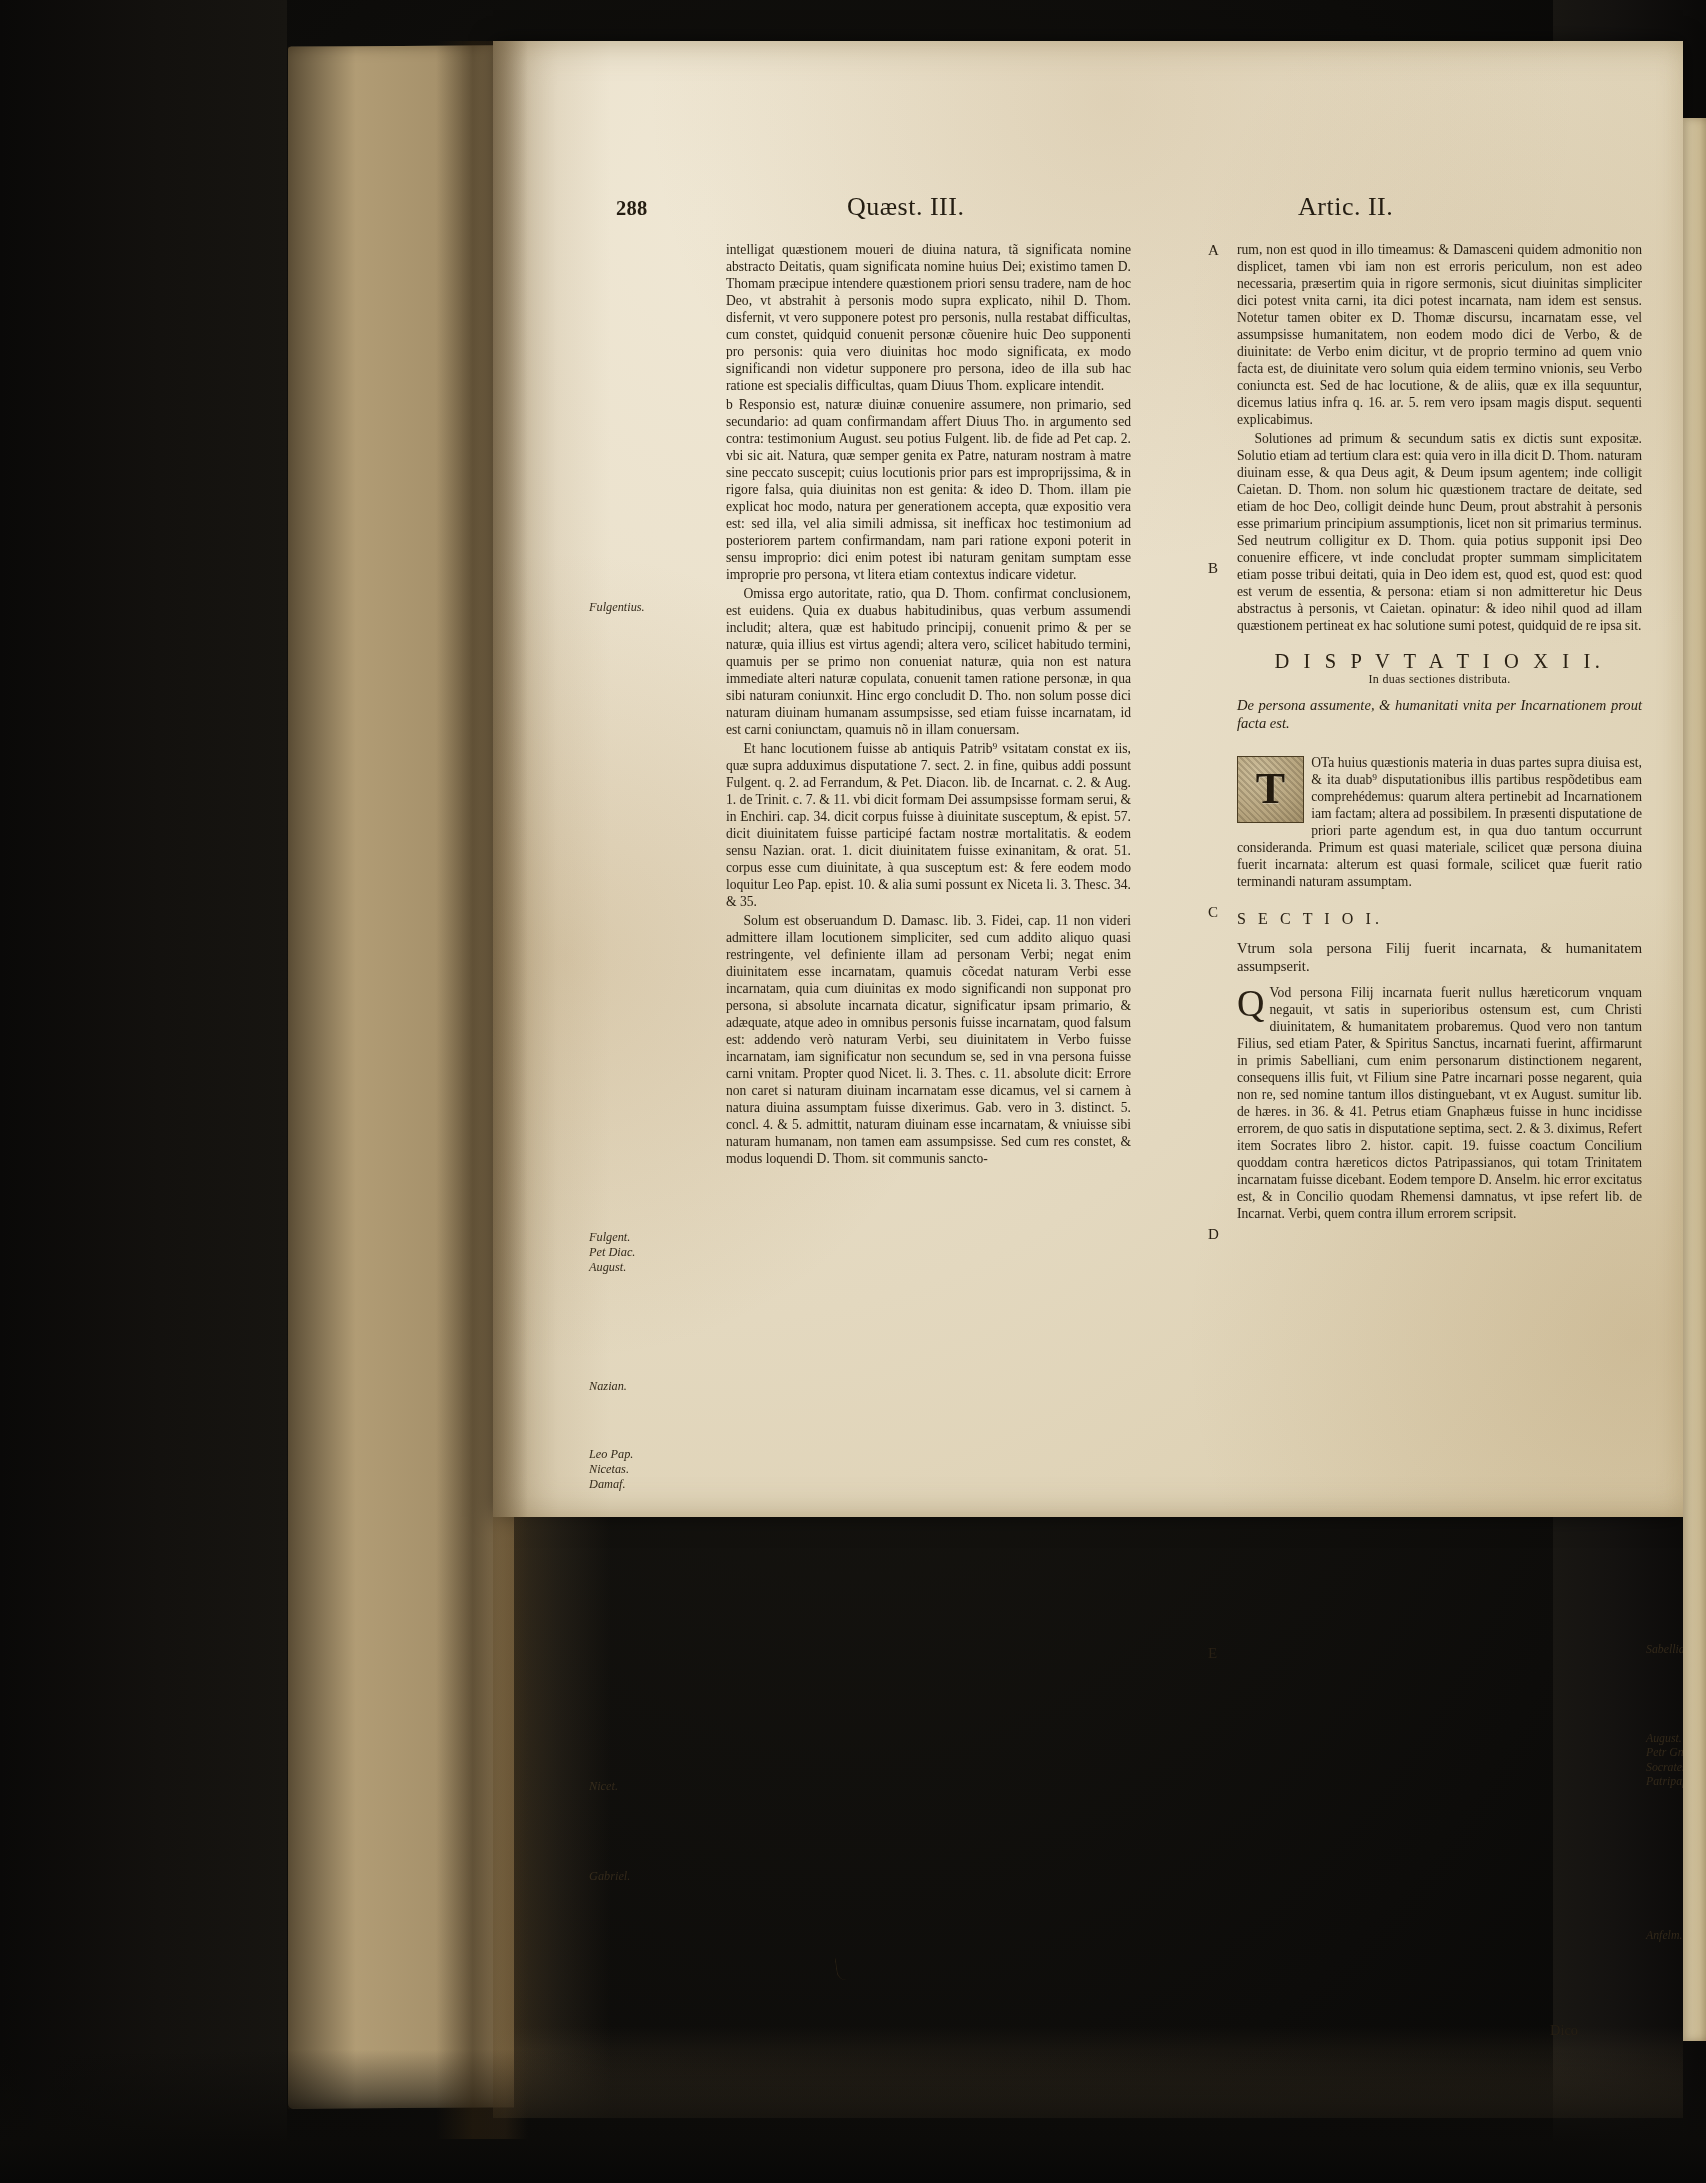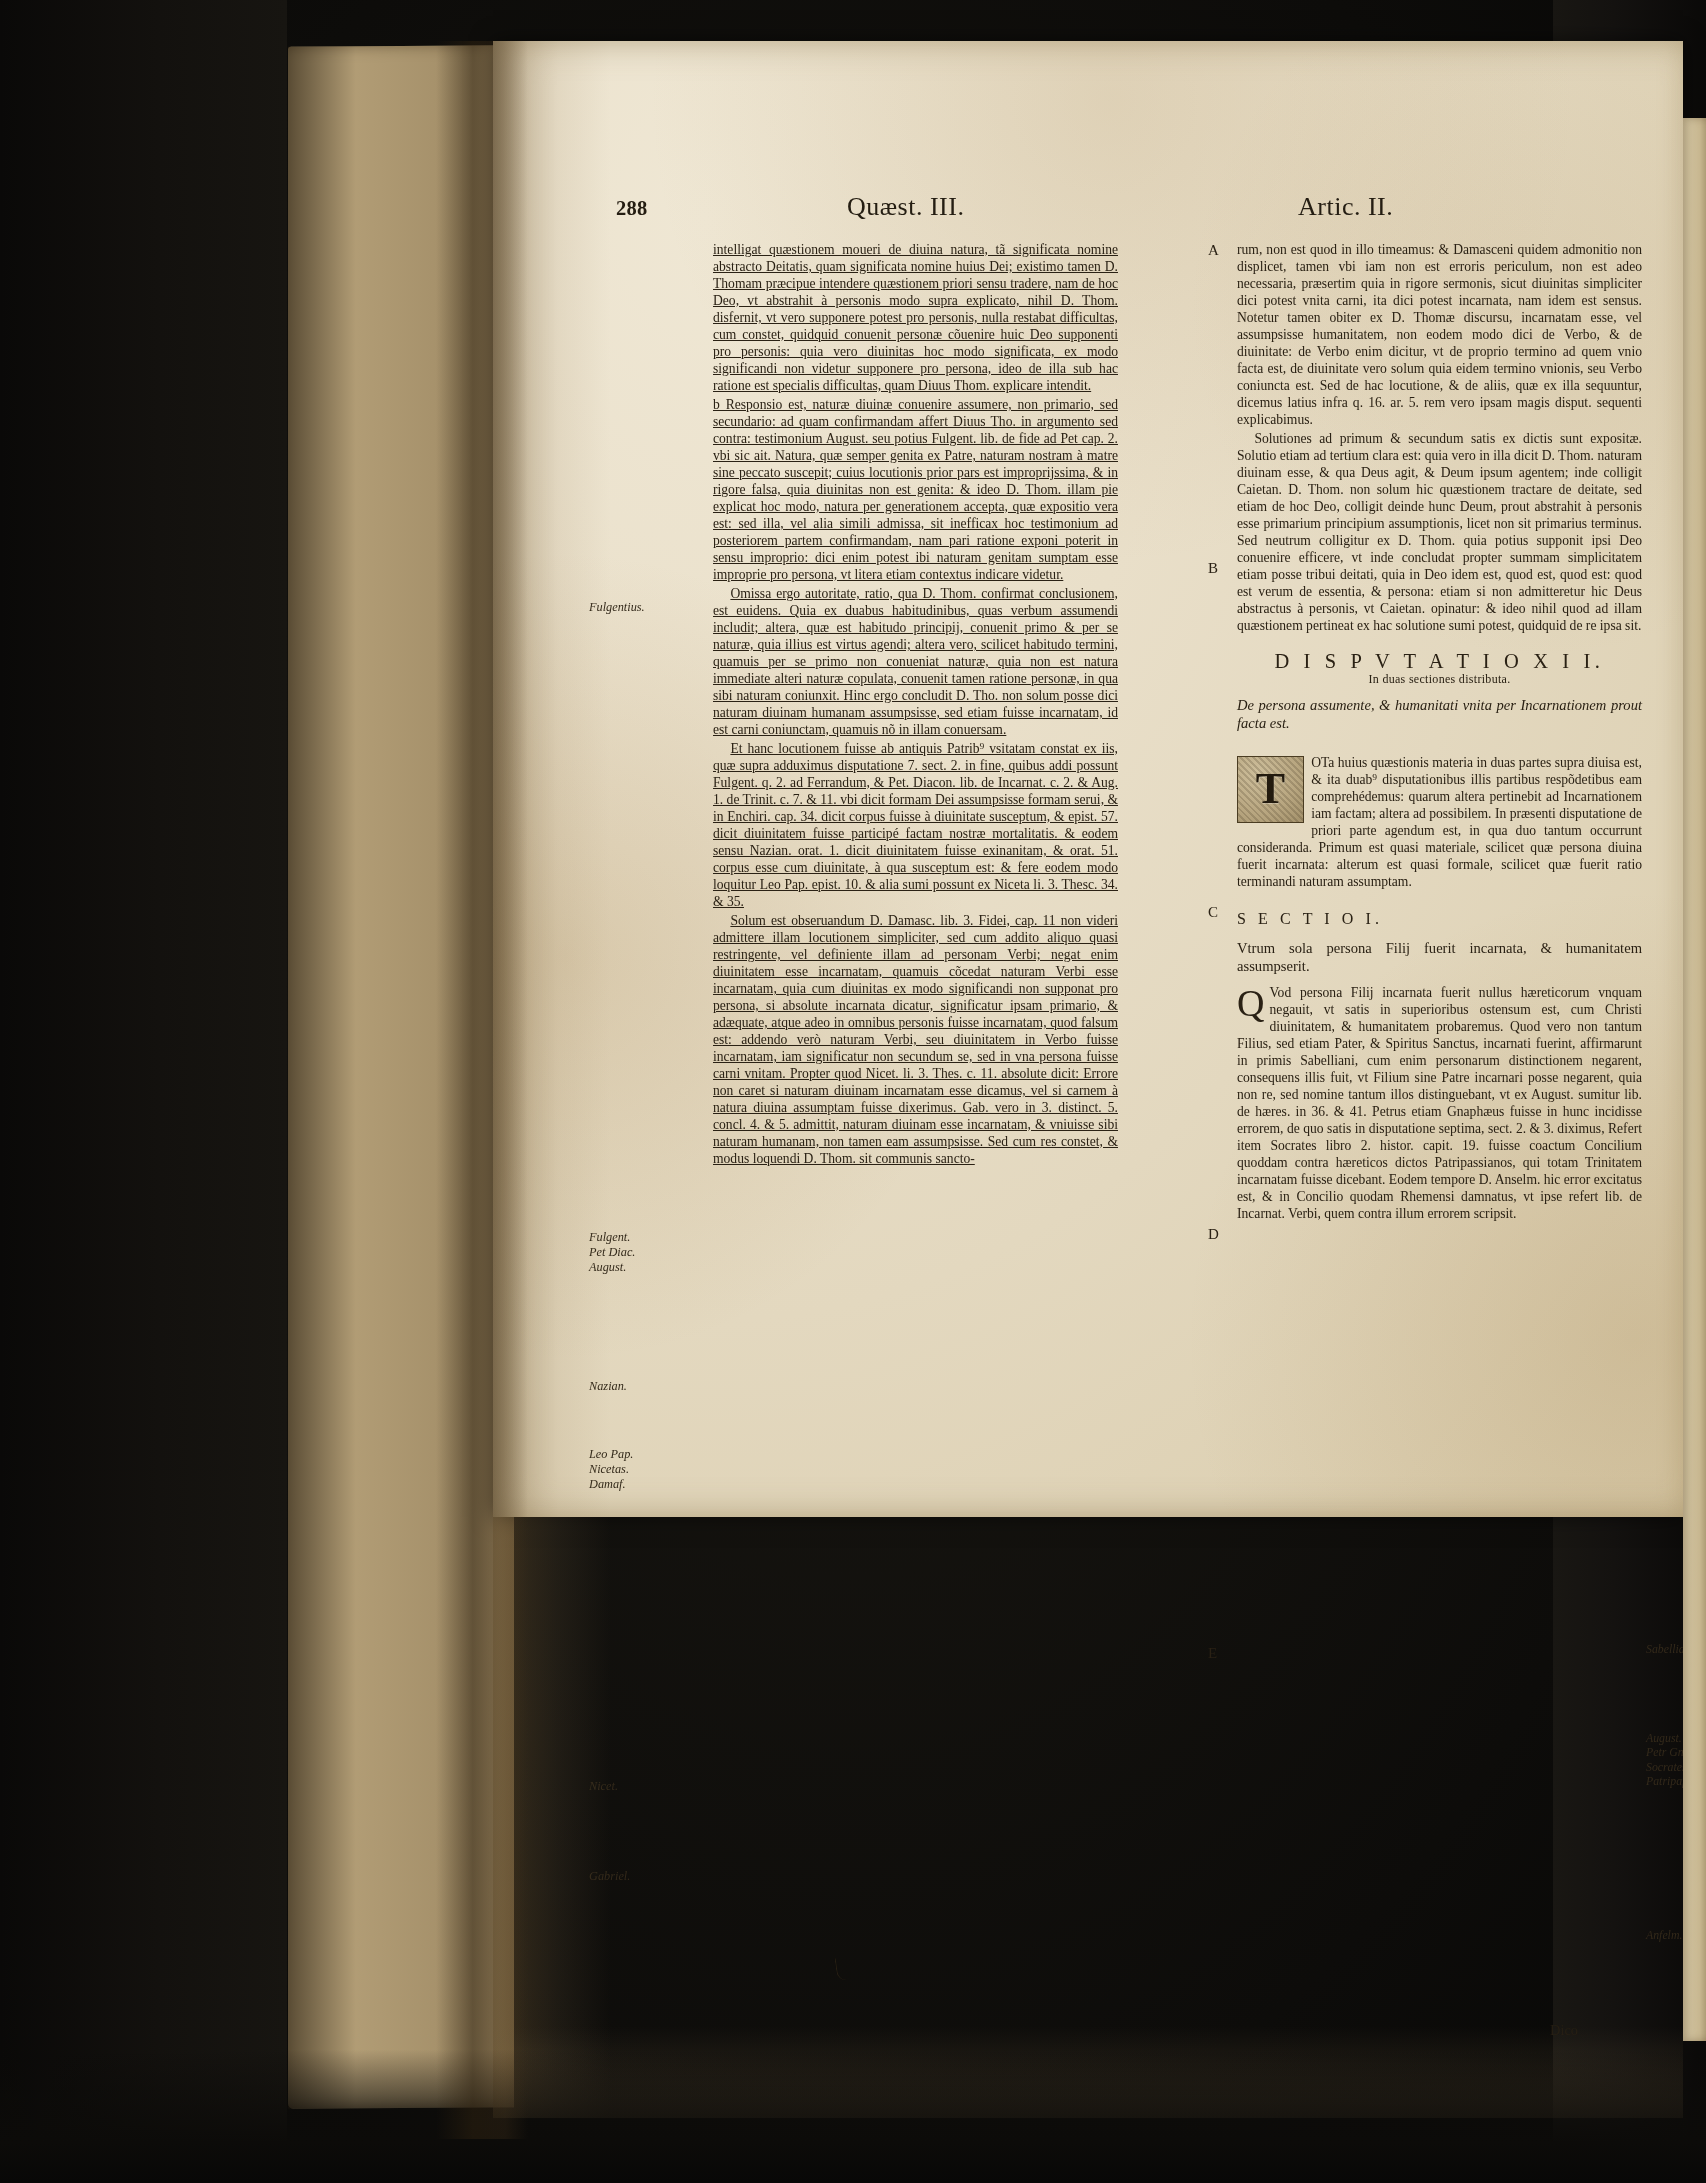--- a/index.html
+++ b/index.html
@@ -164,21 +164,21 @@
   .col {
     position: absolute;
     top: 200px;
     width: 405px;
     font-size: 13.6px;
     line-height: 17px;
     text-align: justify;
     hyphens: manual;
     color: #2a2114;
   }
-  .col.left  { left: 220px; text-decoration: underline; }
+  .col.left  { left: 233px; }
   .col.right { left: 744px; }
 
   .col p {
     margin: 0;
     text-indent: 0;
   }
   .col p.ind { text-indent: 17.4px; }
   .col p.gap { margin-top: 2px; }
 
   

